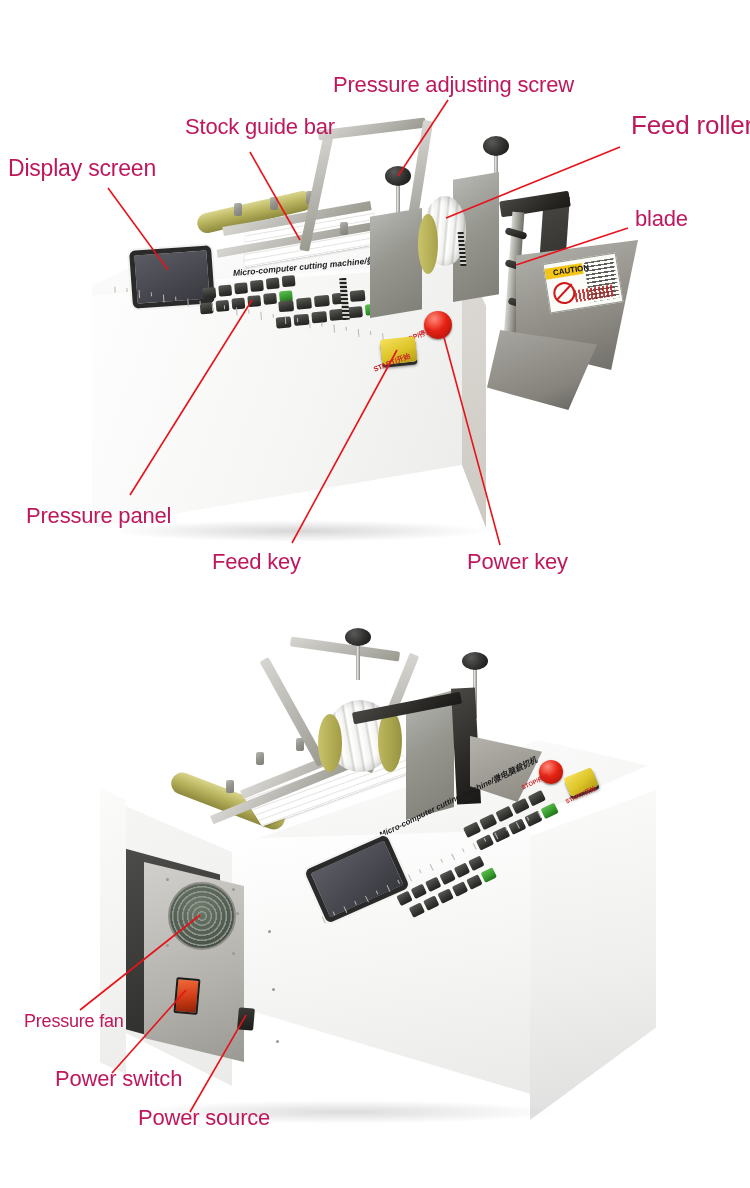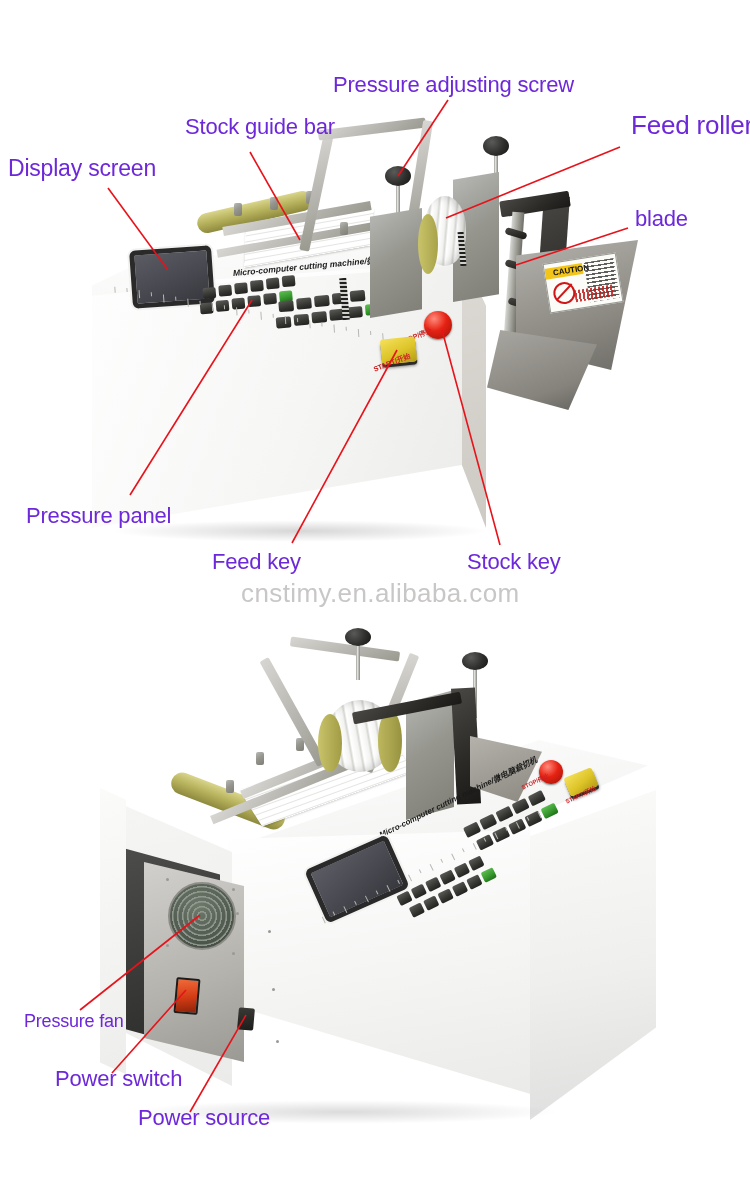--- a/index.html
+++ b/index.html
@@ -15,21 +15,21 @@
     position: relative;
     width: 750px;
     height: 1188px;
     background: #ffffff;
     overflow: hidden;
   }
 
   
   .callout {
     position: absolute;
-    color: #6d28d9;
+    color: #be185d;
     font-family: "Liberation Sans", sans-serif;
     font-weight: 400;
     white-space: nowrap;
     letter-spacing: -0.2px;
   }
 
   
   .leaders {
     position: absolute;
     left: 0; top: 0;
@@ -496,23 +496,22 @@
   <div class="callout" style="left:333px; top:72px; font-size:22px;">Pressure adjusting screw</div>
 
   <div class="callout" style="left:631px; top:110px; font-size:26px;">Feed roller</div>
 
   <div class="callout" style="left:635px; top:206px; font-size:22px;">blade</div>
 
   <div class="callout" style="left:26px; top:503px; font-size:22px;">Pressure panel</div>
 
   <div class="callout" style="left:212px; top:549px; font-size:22px;">Feed key</div>
 
-  <div class="callout" style="left:467px; top:549px; font-size:22px;">Stock key</div>
+  <div class="callout" style="left:467px; top:549px; font-size:22px;">Power key</div>
 
   <div class="callout" style="left:24px; top:1011px; font-size:18px;">Pressure fan</div>
 
   <div class="callout" style="left:55px; top:1066px; font-size:22px;">Power switch</div>
 
   <div class="callout" style="left:138px; top:1105px; font-size:22px;">Power source</div>
 
-  <div class="watermark" style="left:241px; top:578px;">cnstimy.en.alibaba.com</div>
 
 </div>
 
 </body></html>

